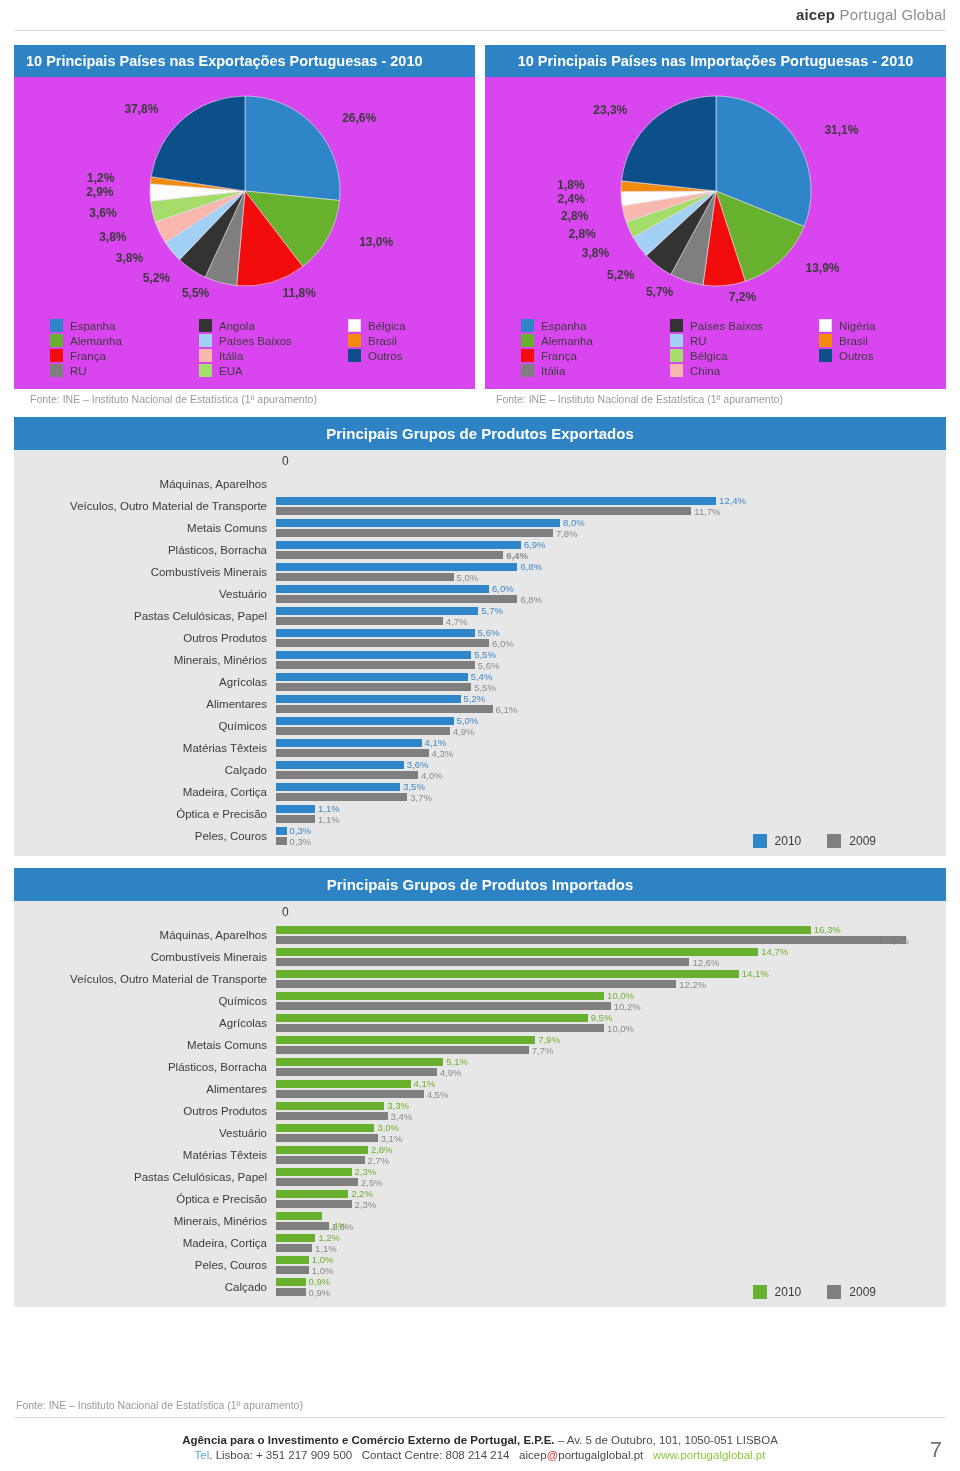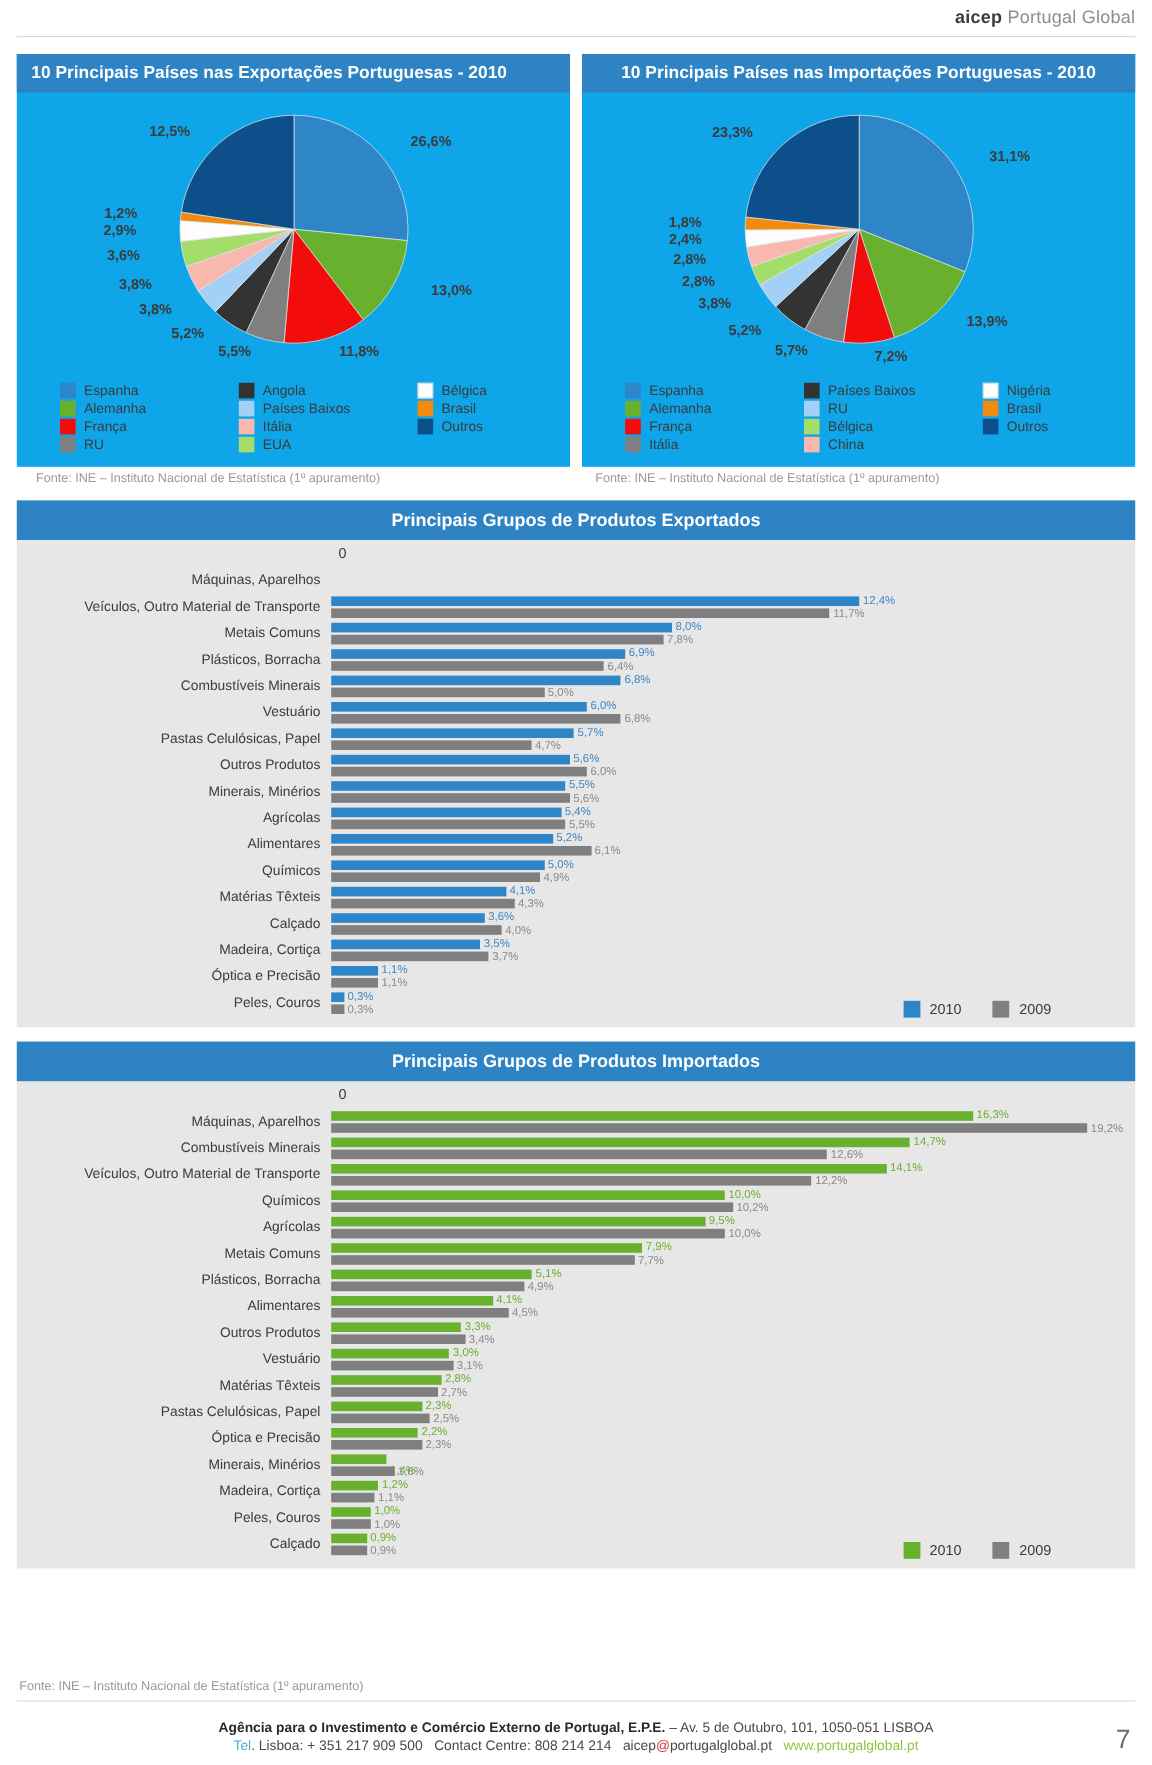--- a/index.html
+++ b/index.html
@@ -15,21 +15,21 @@
 
   
   .page-header { padding: 6px 14px 0 0; text-align: right; }
   .brand { font-size: 15px; color: #8d8d8d; letter-spacing: .2px; }
   .brand b { color: #3b3b3b; font-weight: bold; }
   .subtitle { font-size: 13.5px; color: #7a7a7a; margin-top: 3px; }
   .hr-top { height: 1px; background: #d9d9d9; margin: 7px 14px 0 14px; }
 
   
   .pies-row { display: flex; gap: 10px; padding: 14px 14px 0 14px; }
-  .panel { flex: 1 1 0; background: #0ea5e9; }
+  .panel { flex: 1 1 0; background: #d946ef; }
   .panel-title {
     background: #2d83c4; color: #ffffff;
     font-size: 14.5px; font-weight: bold;
     padding: 8px 0 8px 12px;
   }
   .panel-title.center { text-align: center; padding-left: 0; }
   .pie-area { position: relative; height: 238px; }
   .pie-svg { position: absolute; left: 50%; transform: translateX(-50%); top: 14px; }
   .pie-lbl {
     position: absolute; font-size: 12px; font-weight: bold; color: #3b3b3b;
@@ -131,21 +131,21 @@
         <div class="pie-lbl" style="top: 34.2366px; left: 328.185px;">26,6%</div>
         <div class="pie-lbl" style="top: 158.136px; left: 345.151px;">13,0%</div>
         <div class="pie-lbl" style="top: 208.751px; left: 268.49px;">11,8%</div>
         <div class="pie-lbl" style="top: 209.383px; right: 265.757px;">5,5%</div>
         <div class="pie-lbl" style="top: 194.498px; right: 305.009px;">5,2%</div>
         <div class="pie-lbl" style="top: 174.204px; right: 331.896px;">3,8%</div>
         <div class="pie-lbl" style="top: 152.771px; right: 348.523px;">3,8%</div>
         <div class="pie-lbl" style="top: 129.341px; right: 358.393px;">3,6%</div>
         <div class="pie-lbl" style="top: 107.681px; right: 361.484px;">2,9%</div>
         <div class="pie-lbl" style="top: 93.9244px; right: 360.676px;">1,2%</div>
-        <div class="pie-lbl" style="top: 24.8553px; right: 316.587px;">12,5%</div>
+        <div class="pie-lbl" style="top: 24.8553px; right: 316.587px;">37,8%</div>
       </div>
     <div class="pie-legend" id="pie-legend-0">
         <div class="lg-item">
           <span class="sw" style="background: rgb(46, 133, 200);"></span>
           <span>Espanha</span>
         </div>
         <div class="lg-item">
           <span class="sw" style="background: rgb(51, 51, 51);"></span>
           <span>Angola</span>
         </div>
@@ -297,21 +297,21 @@
             <div class="bar b2" style="width: 276.9px; background: rgb(127, 127, 127);"></div>
             <div class="bar-val v2" style="left: 279.9px; color: rgb(138, 138, 138);">7,8%</div>
           </div>
         </div>
         <div class="bar-row">
           <div class="bar-cat">Plásticos, Borracha</div>
           <div class="bar-stack">
             <div class="bar b1" style="width: 244.9px; background: rgb(46, 133, 200);"></div>
             <div class="bar-val v1" style="left: 247.9px; color: rgb(63, 135, 196);">6,9%</div>
             <div class="bar b2" style="width: 227.2px; background: rgb(127, 127, 127);"></div>
-            <div class="bar-val v2" style="left: 230.2px; color: rgb(138, 138, 138);">6,4%</div>
+            <div class="bar-val v2" style="left: 230.2px; color: rgb(138, 138, 138); font-weight: bold;">6,4%</div>
           </div>
         </div>
         <div class="bar-row">
           <div class="bar-cat">Combustíveis Minerais</div>
           <div class="bar-stack">
             <div class="bar b1" style="width: 241.4px; background: rgb(46, 133, 200);"></div>
             <div class="bar-val v1" style="left: 244.4px; color: rgb(63, 135, 196);">6,8%</div>
             <div class="bar b2" style="width: 177.5px; background: rgb(127, 127, 127);"></div>
             <div class="bar-val v2" style="left: 180.5px; color: rgb(138, 138, 138);">5,0%</div>
           </div>
@@ -442,21 +442,21 @@
   <div class="section-title">Principais Grupos de Produtos Importados</div>
   <div class="chart-wrap">
     <div class="axis-zero">0</div>
     <div class="bar-rows" id="bars-1">
         <div class="bar-row">
           <div class="bar-cat">Máquinas, Aparelhos</div>
           <div class="bar-stack">
             <div class="bar b1" style="width: 534.8px; background: rgb(104, 177, 47);"></div>
             <div class="bar-val v1" style="left: 537.8px; color: rgb(111, 174, 46);">16,3%</div>
             <div class="bar b2" style="width: 630px; background: rgb(127, 127, 127);"></div>
-            <div class="bar-val v2" style="left: 633px; color: rgb(138, 138, 138);">19,2%</div>
+            <div class="bar-val v2" style="left: 606px; color: rgb(138, 138, 138);">19,2%</div>
           </div>
         </div>
         <div class="bar-row">
           <div class="bar-cat">Combustíveis Minerais</div>
           <div class="bar-stack">
             <div class="bar b1" style="width: 482.3px; background: rgb(104, 177, 47);"></div>
             <div class="bar-val v1" style="left: 485.3px; color: rgb(111, 174, 46);">14,7%</div>
             <div class="bar b2" style="width: 413.4px; background: rgb(127, 127, 127);"></div>
             <div class="bar-val v2" style="left: 416.4px; color: rgb(138, 138, 138);">12,6%</div>
           </div>

